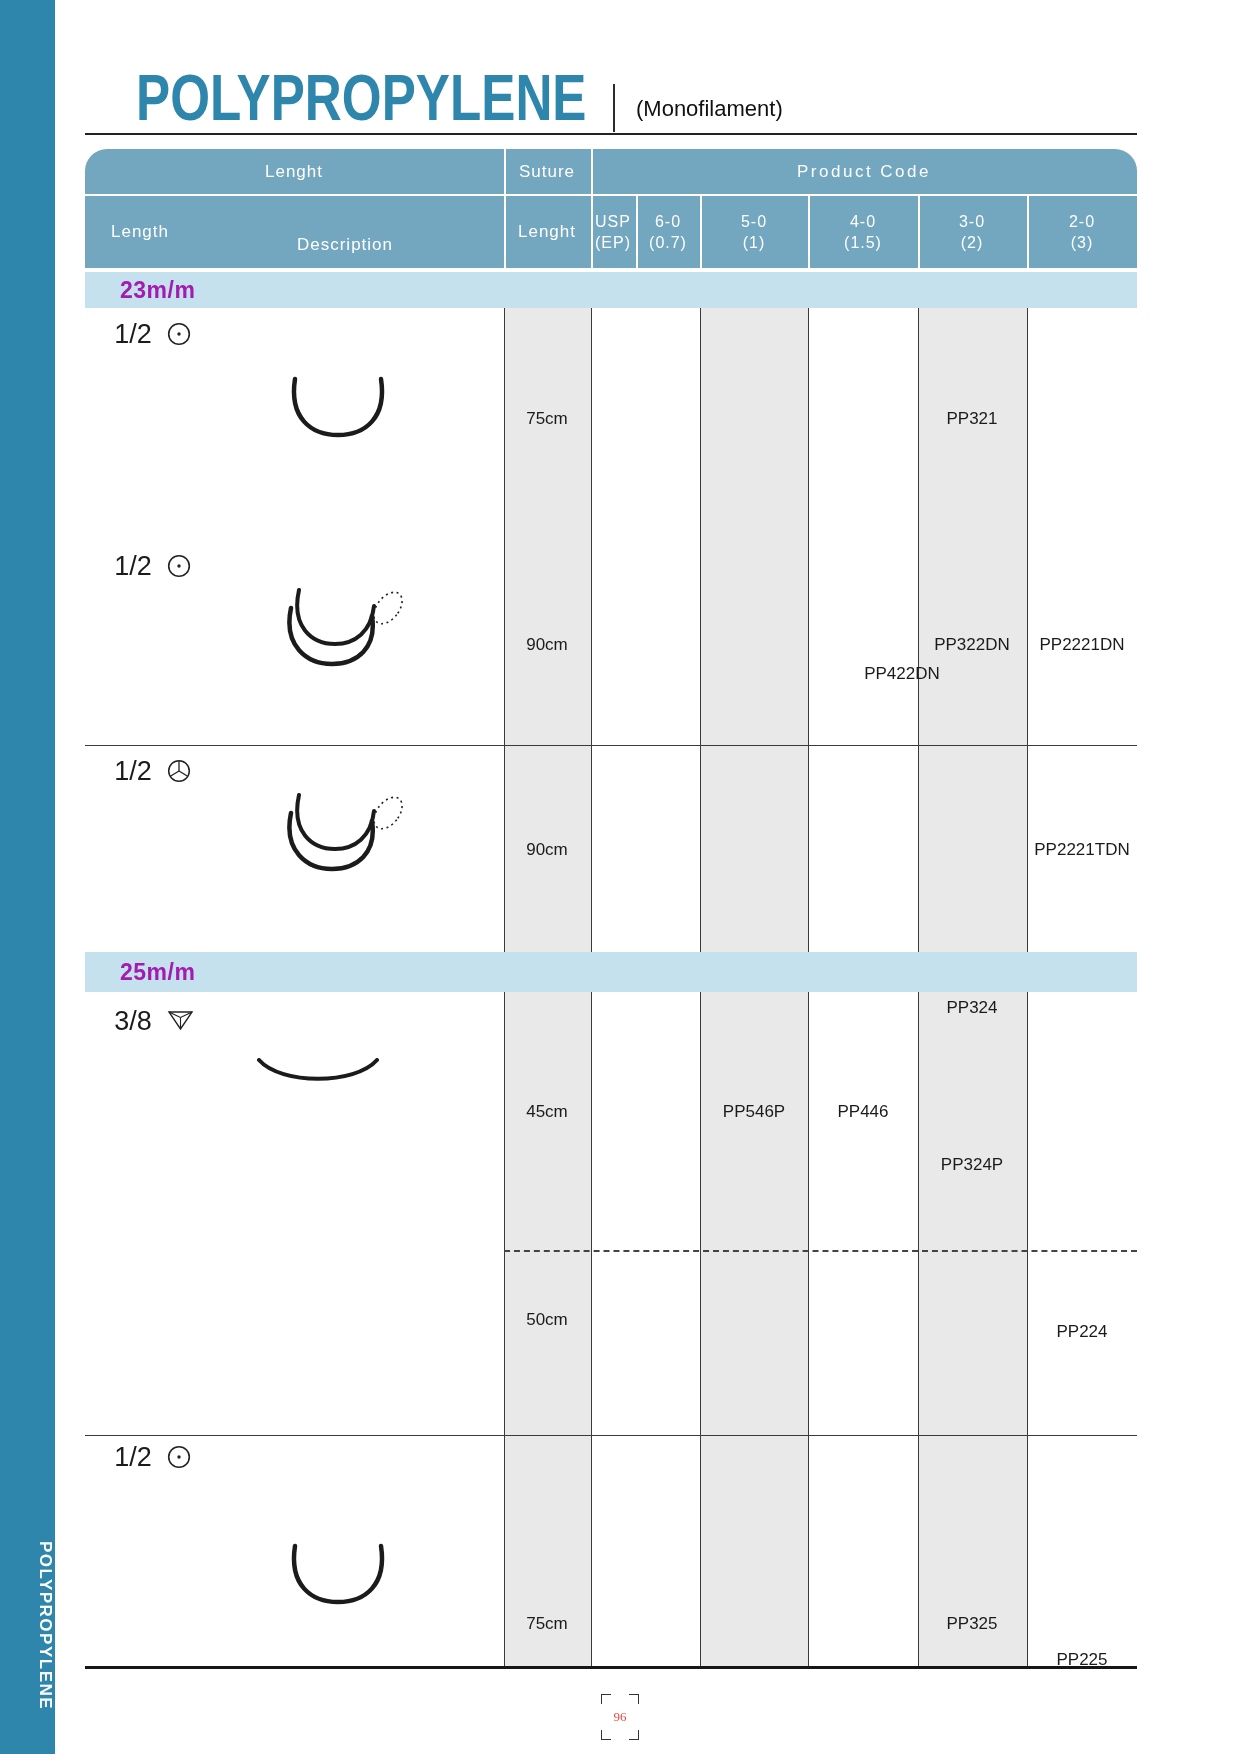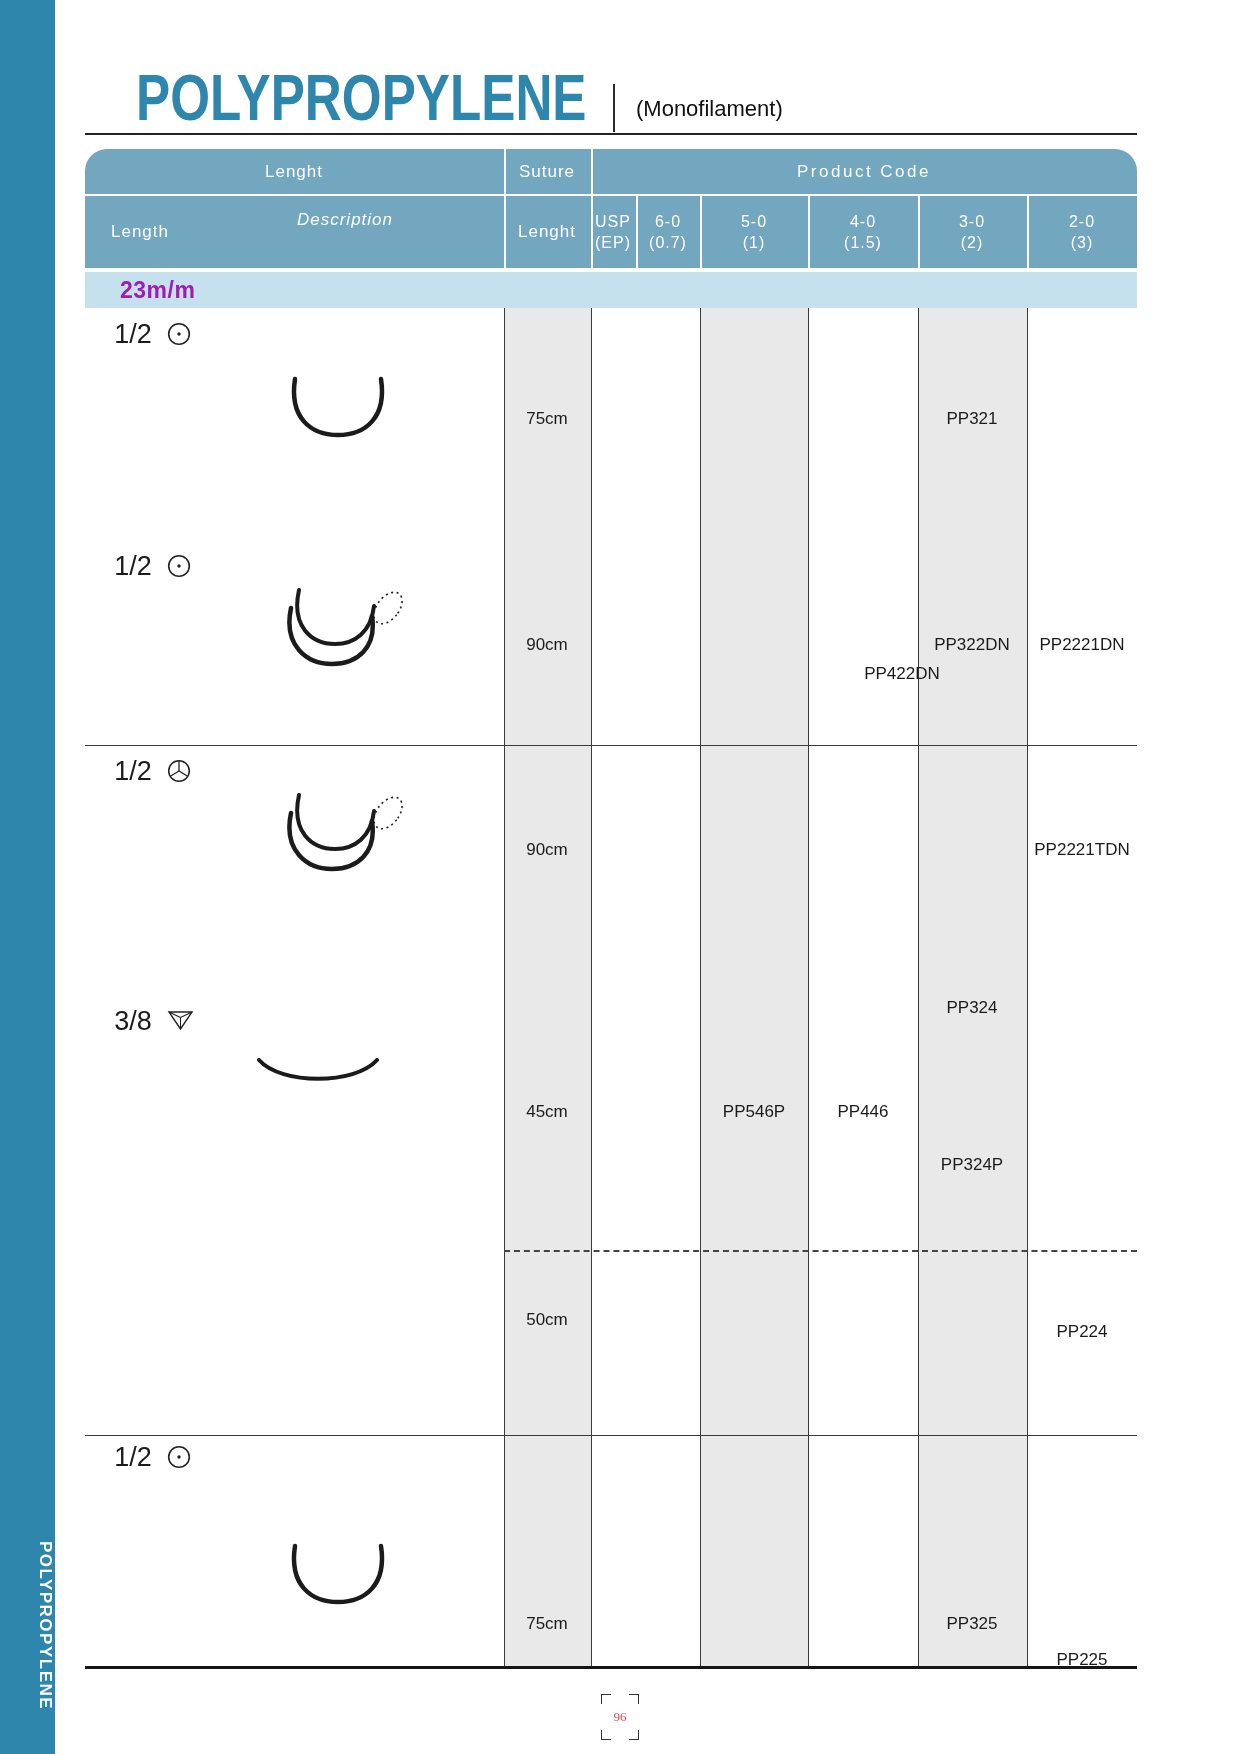--- a/index.html
+++ b/index.html
@@ -64,41 +64,44 @@
   <div class="cline" style="left:504px;"></div>
   <div class="cline" style="left:591px;"></div>
   <div class="cline" style="left:700px;"></div>
   <div class="cline" style="left:808px;"></div>
   <div class="cline" style="left:918px;"></div>
   <div class="cline" style="left:1027px;"></div>
 
   <div class="band" style="top:272px;height:36px;">
     <span class="band-label">23m/m</span>
   </div>
+  <div class="band" style="top:952px;height:40px;">
+    <span class="band-label">25m/m</span>
+  </div>
 
   <div class="rowline" style="top:745px;"></div>
   <div class="rowline" style="top:1435px;"></div>
   <div class="dashline" style="top:1250px;"></div>
   <div class="bottombar"></div>
 
   <div class="thead"></div>
   <div class="wline" style="left:85px;top:194px;width:1052px;height:2px;"></div>
   <div class="wline" style="left:504px;top:149px;width:2px;height:119px;"></div>
   <div class="wline" style="left:591px;top:149px;width:2px;height:119px;"></div>
   <div class="wline" style="left:636px;top:196px;width:2px;height:72px;"></div>
   <div class="wline" style="left:700px;top:196px;width:2px;height:72px;"></div>
   <div class="wline" style="left:808px;top:196px;width:2px;height:72px;"></div>
   <div class="wline" style="left:918px;top:196px;width:2px;height:72px;"></div>
   <div class="wline" style="left:1027px;top:196px;width:2px;height:72px;"></div>
 
   <div class="cell hcell" style="left:294px;top:172px;">Lenght</div>
   <div class="cell hcell" style="left:547px;top:172px;">Suture</div>
   <div class="cell hcell sp" style="left:864px;top:172px;">Product Code</div>
   <div class="cell hcell" style="left:140px;top:232px;">Length</div>
-  <div class="cell hcell" style="left:345px;top:220px;font-style:italic;">Description</div>
+  <div class="cell hcell" style="left:345px;top:245px;">Description</div>
   <div class="cell hcell" style="left:547px;top:232px;">Lenght</div>
 
   <div class="two hcell small" style="position:absolute;left:613px;top:232px;">
     <span>USP</span>
     <span>(EP)</span>
   </div>
   <div class="two hcell" style="position:absolute;left:668px;top:232px;">
     <span>6-0</span>
     <span>(0.7)</span>
   </div>

